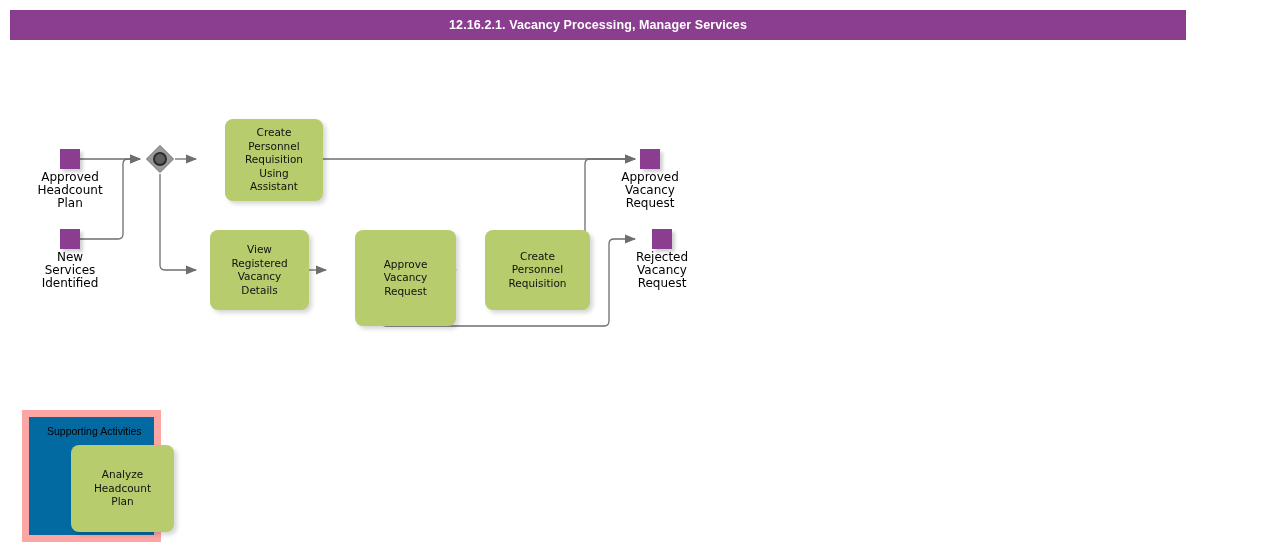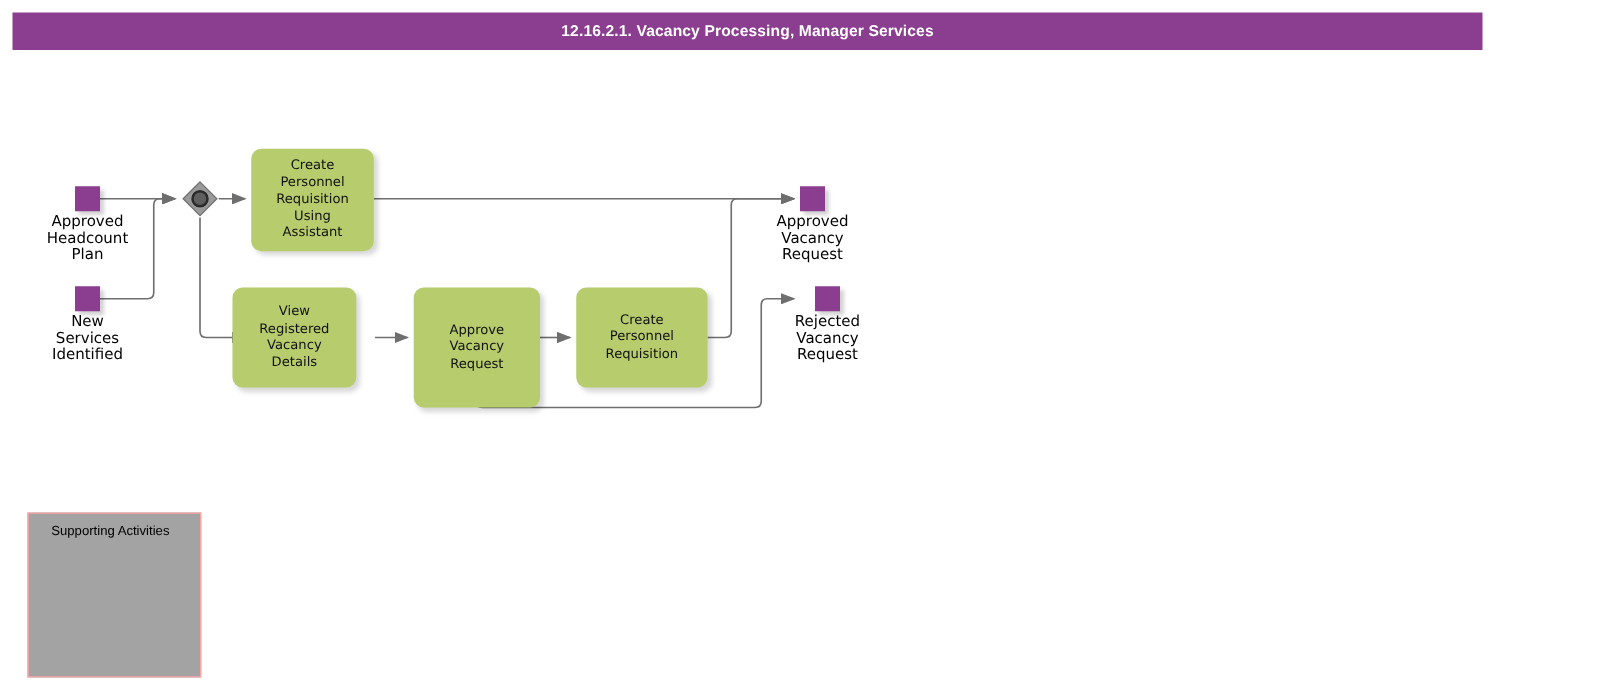--- a/index.html
+++ b/index.html
@@ -79,20 +79,21 @@
 
   .task-node {
     background: #b6cc6d;
     border-radius: 8px;
     box-shadow: 3px 3px 4px rgba(0,0,0,0.16);
     display: flex;
     align-items: center;
     justify-content: center;
     box-sizing: border-box;
     padding: 16px;
+    margin-left: 24px;
   }
   .task-node .task-label {
     text-align: center;
     font-family: "DejaVu Sans", sans-serif;
     font-size: 10.5px;
     line-height: 13.5px;
     color: #111111;
     white-space: pre-line;
   }
 
@@ -108,22 +109,22 @@
     font-size: 10.5px;
     line-height: 13px;
     color: #000000;
     white-space: pre-line;
   }
 
   
   #supporting-group {
     position: absolute;
     box-sizing: border-box;
-    border: 1px solid #fca5a5;
-    background: #a3a3a3;
+    border: 7px solid #fca5a5;
+    background: #0369a1;
   }
   #supporting-group .group-title {
     position: absolute;
     left: 18px;
     top: 8px;
     font-family: "Liberation Sans", sans-serif;
     font-size: 10.5px;
     color: #000000;
     white-space: nowrap;
   }
@@ -213,15 +214,19 @@
 
   <div class="node event-node" style="left:652px; top:189px;">
     <div class="event-square"></div>
     <div class="event-label">Rejected
 Vacancy
 Request</div>
   </div>
 
   <div id="supporting-group" style="left:22px; top:370px; width:139px; height:132px;">
     <span class="group-title">Supporting Activities</span>
+    <div class="node task-node" style="left:18px; top:28px; width:103px; height:87px;">
+      <span class="task-label">Analyze
+Headcount Plan</span>
+    </div>
   </div>
 
 </div>
 
 </body></html>

